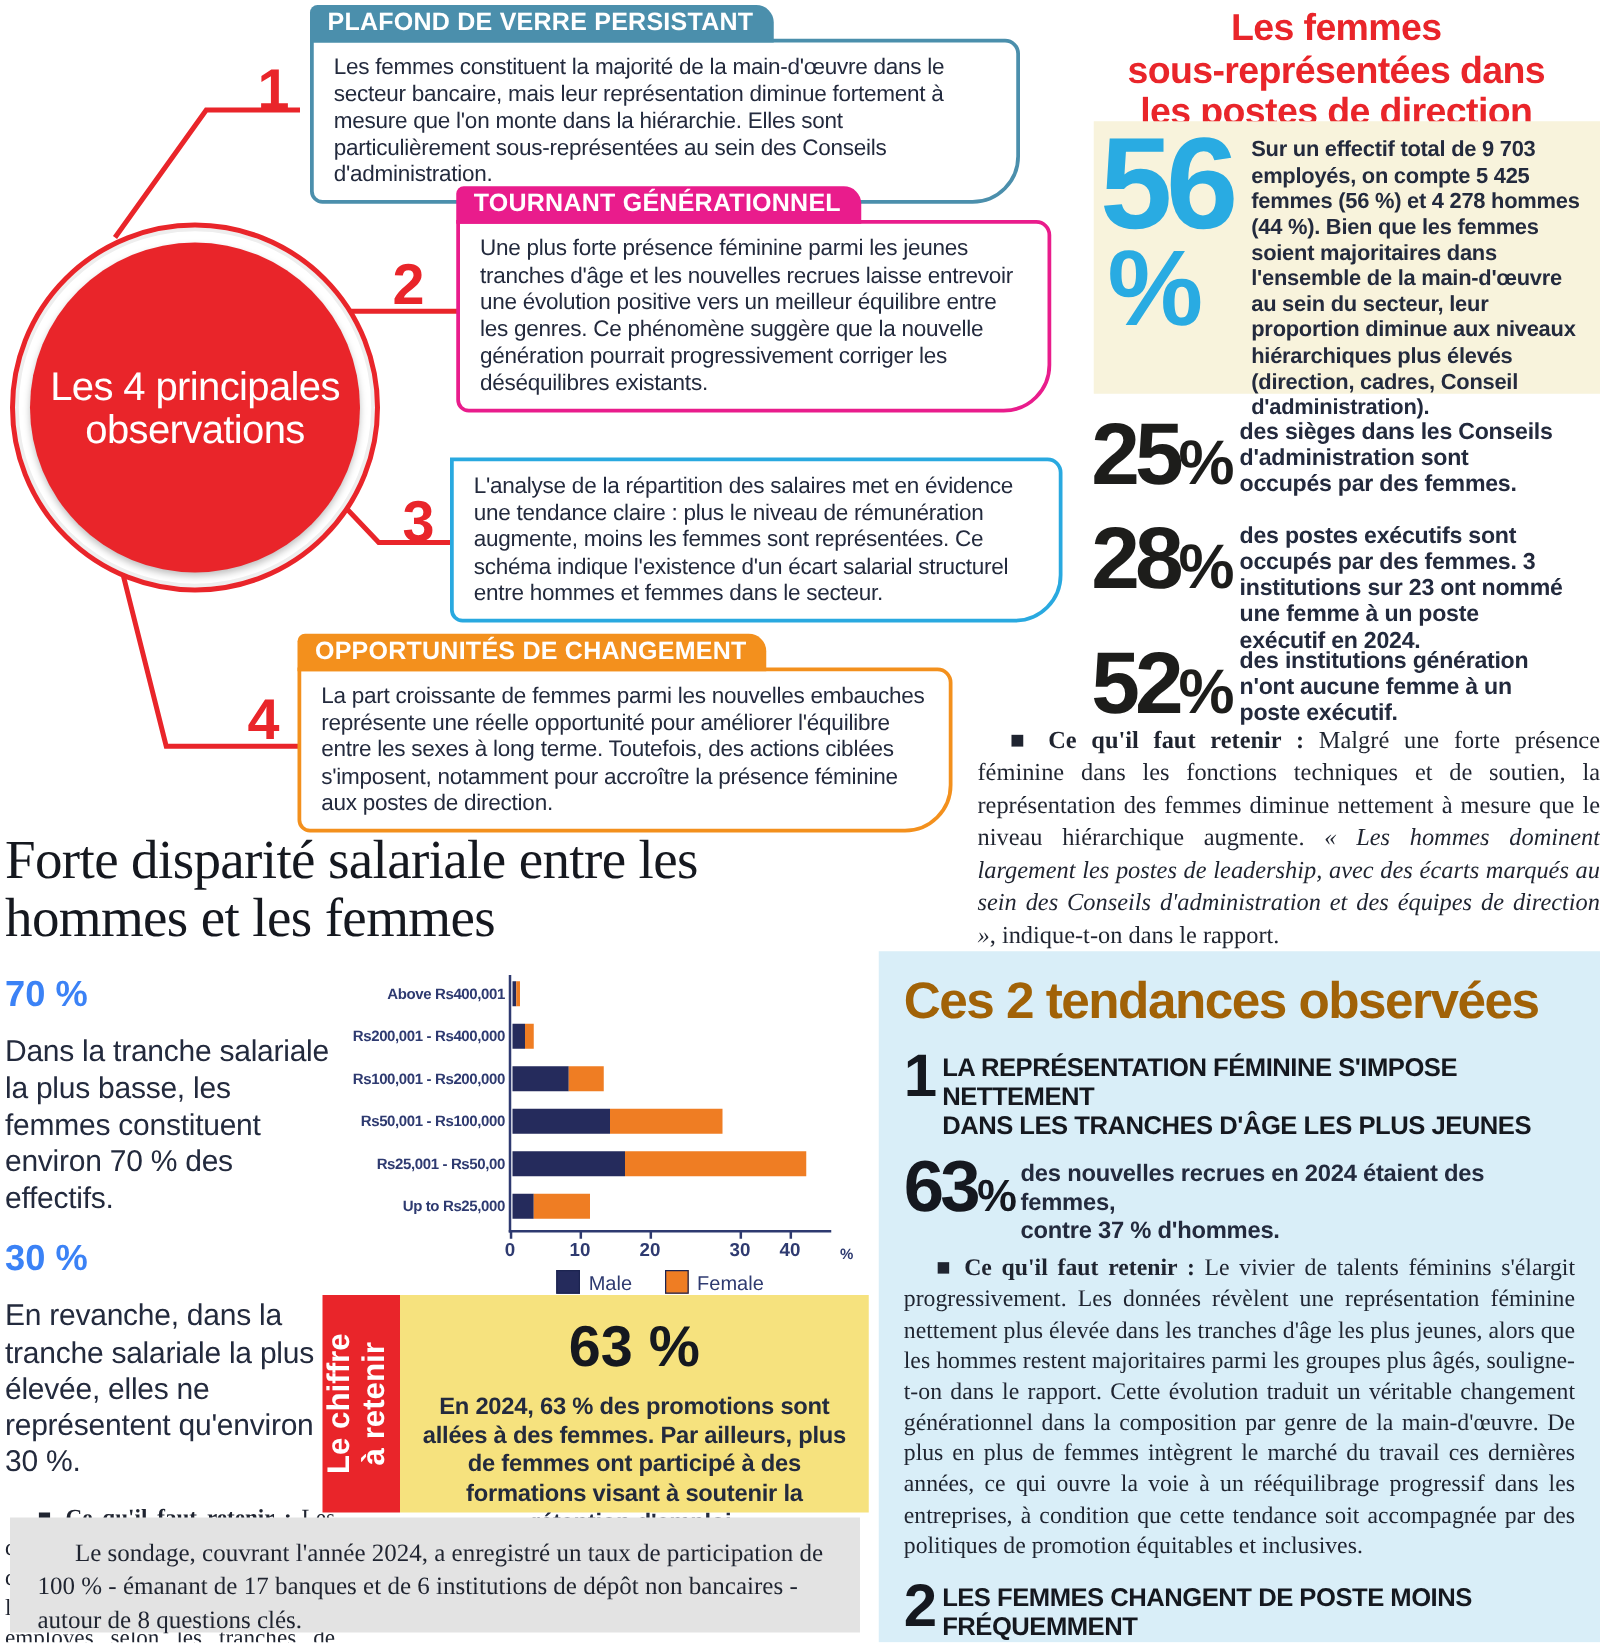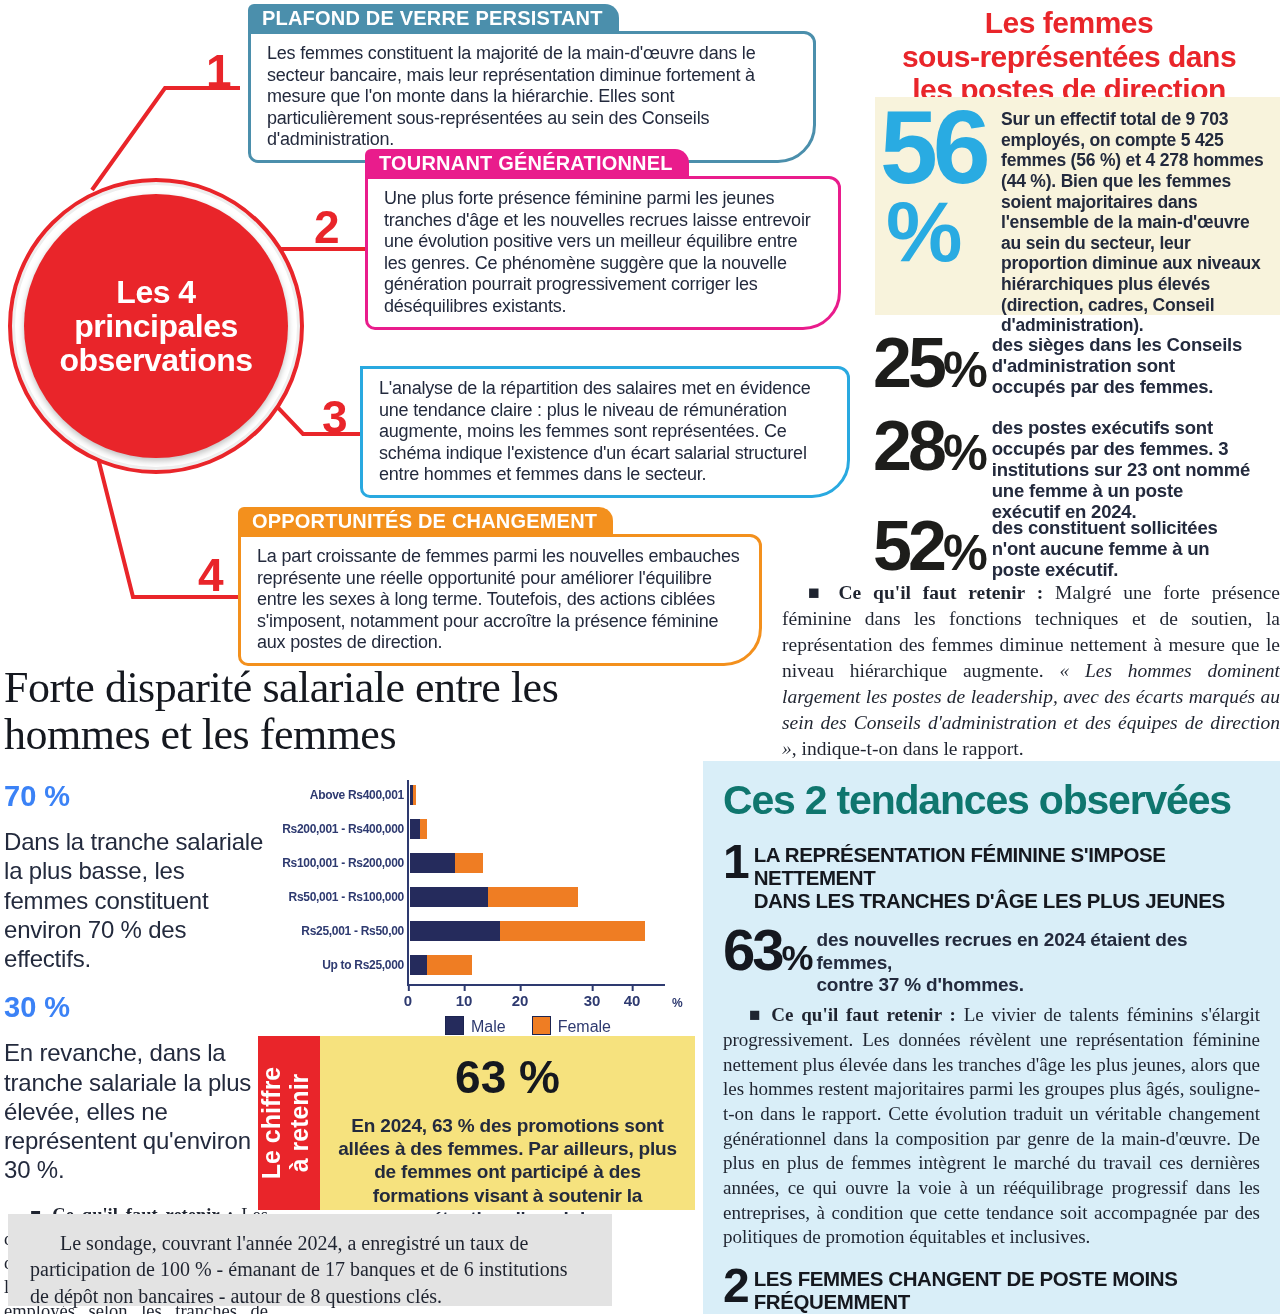--- a/index.html
+++ b/index.html
@@ -12,21 +12,21 @@
   .obs-box{position:absolute;background:#fff;border-radius:0 12px 38px 10px;z-index:1;
     padding:9px 16px;font-size:18px;font-weight:normal;color:#232a3d;line-height:1.2;letter-spacing:-.2px;}
   .obs-num{position:absolute;font-size:46px;font-weight:bold;color:#e9252a;z-index:2;line-height:1;}
   #connectors{position:absolute;left:0;top:0;z-index:0;}
   
   .circle-outer{position:absolute;left:8px;top:178px;width:288px;height:288px;border:4px solid #e9252a;
     border-radius:50%;background:#fff;box-shadow:inset 0 0 0 3px #eee;z-index:1;}
   .circle-inner{position:absolute;left:12px;top:12px;right:12px;bottom:12px;background:#e9252a;
     border-radius:50%;display:flex;align-items:center;justify-content:center;text-align:center;
     box-shadow:0 3px 6px rgba(0,0,0,.25);}
-  .circle-inner span{color:#fff;font-weight:bold;font-size:32px;line-height:1.07;width:240px;letter-spacing:-.5px;}
+  .circle-inner span{color:#fff;font-weight:normal;font-size:32px;line-height:1.07;width:240px;letter-spacing:-.5px;}
   
   .rt-title{position:absolute;left:858px;top:6px;width:422px;text-align:center;color:#e9252a;
     font-weight:bold;font-size:30px;line-height:1.12;white-space:pre-line;letter-spacing:-.5px;}
   .cream{position:absolute;left:875px;top:97px;width:405px;height:218px;background:#f8f3dc;}
   .big56{position:absolute;left:5px;top:8px;color:#29abe2;font-weight:bold;letter-spacing:-5px;line-height:.82;}
   .big56 .v{font-size:104px;}
   .big56 .u{font-size:86px;margin-top:6px;margin-left:6px;}
   .cream-text{position:absolute;left:126px;top:12px;width:268px;font-size:17.5px;font-weight:bold;
     color:#232a3d;line-height:1.18;letter-spacing:-.2px;}
   .stat-row{position:absolute;left:873px;display:flex;align-items:flex-start;width:407px;}
@@ -63,27 +63,27 @@
   
   #chiffre{position:absolute;left:258px;top:1036px;width:437px;height:174px;display:flex;}
   .chiffre-strip{position:relative;width:62px;background:#e9252a;flex:0 0 auto;}
   .chiffre-strip span{position:absolute;left:50%;top:50%;width:174px;height:62px;
     transform:translate(-50%,-50%) rotate(-90deg);color:#fff;font-weight:bold;font-size:25px;
     line-height:1.1;text-align:center;white-space:pre-line;}
   .chiffre-body{flex:1;background:#f6e27e;text-align:center;padding:10px 18px;}
   .chiffre-val{font-size:46px;font-weight:bold;color:#15181f;margin:4px 0 10px 0;}
   .chiffre-text{font-size:19px;font-weight:bold;color:#232a3d;line-height:1.22;letter-spacing:-.2px;}
   
-  #survey{position:absolute;left:8px;top:1214px;width:604px;height:92px;background:#e3e3e3;
+  #survey{position:absolute;left:8px;top:1214px;width:680px;height:92px;background:#e3e3e3;
     padding:16px 22px;box-sizing:border-box;}
   #survey p{margin:0;font-size:20px;line-height:1.32;text-indent:30px;}
   
   #trends{position:absolute;left:703px;top:761px;width:577px;height:553px;background:#d9eef8;
     padding:16px 20px;box-sizing:border-box;overflow:hidden;}
-  .trends-title{font-size:41px;font-weight:bold;color:#0f766e;letter-spacing:-1.2px;margin:0 0 18px 0;}
+  .trends-title{font-size:41px;font-weight:bold;color:#a16207;letter-spacing:-1.2px;margin:0 0 18px 0;}
   .trend-item{display:flex;align-items:flex-start;margin-bottom:10px;}
   .trend-num{font-size:48px;font-weight:bold;color:#15181f;line-height:.85;margin-right:4px;flex:0 0 auto;}
   .trend-heading{font-size:20.5px;font-weight:bold;color:#15181f;line-height:1.12;letter-spacing:-.4px;
     white-space:pre-line;margin-top:2px;}
   .trend-stat{display:flex;align-items:flex-start;margin:12px 0 6px 0;}
   .trend-stat-num{font-size:58px;font-weight:bold;color:#15181f;line-height:.85;letter-spacing:-3px;flex:0 0 auto;}
   .trend-stat-num .pct{font-size:.62em;letter-spacing:-1px;}
   .trend-stat-text{font-size:19px;font-weight:bold;color:#232a3d;line-height:1.2;letter-spacing:-.2px;
     margin-left:4px;margin-top:4px;white-space:pre-line;}
   .trend-take{font-size:19px;line-height:1.3;text-align:justify;text-indent:26px;margin:6px 0 16px 0;}
@@ -137,21 +137,21 @@
   <div class="stat-row" style="top:333px;">
     <div class="stat-num"><span>25</span><span class="pct">%</span></div>
     <div class="stat-text" style="width:252px;">des sièges dans les Conseils d'administration sont occupés par des femmes.</div>
   </div>
   <div class="stat-row" style="top:416px;">
     <div class="stat-num"><span>28</span><span class="pct">%</span></div>
     <div class="stat-text" style="width:262px;">des postes exécutifs sont occupés par des femmes. 3 institutions sur 23 ont nommé une femme à un poste exécutif en 2024.</div>
   </div>
   <div class="stat-row" style="top:516px;">
     <div class="stat-num"><span>52</span><span class="pct">%</span></div>
-    <div class="stat-text" style="width:252px;">des constituent sollicitées n'ont aucune femme à un poste exécutif.</div>
+    <div class="stat-text" style="width:252px;">des institutions génération n'ont aucune femme à un poste exécutif.</div>
   </div>
 
   <p class="serif takeaway abs" style="left:782px;top:580px;width:498px;margin:0;">
     <span class="tk-label">■ Ce qu'il faut retenir :</span><span> Malgré une forte présence féminine dans les fonctions techniques et de soutien, la représentation des femmes diminue nettement à mesure que le niveau hiérarchique augmente. </span><span class="tk-quote">« Les hommes dominent largement les postes de leadership, avec des écarts marqués au sein des Conseils d'administration et des équipes de direction »</span><span>, indique-t-on dans le rapport.</span>
   </p>
 
   <div class="salary-head">Forte disparité salariale entre les hommes et les femmes</div>
 
   <div class="salary-col">
     <div class="pct-red">70 %</div>

